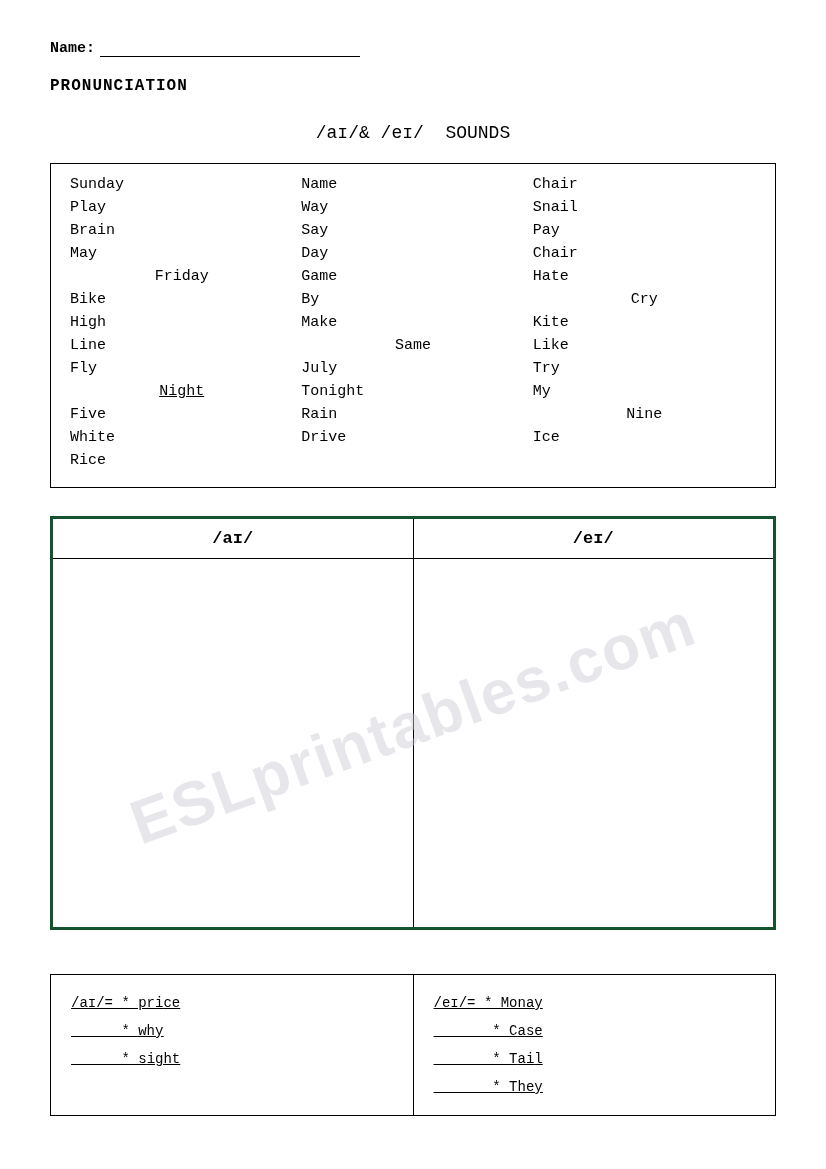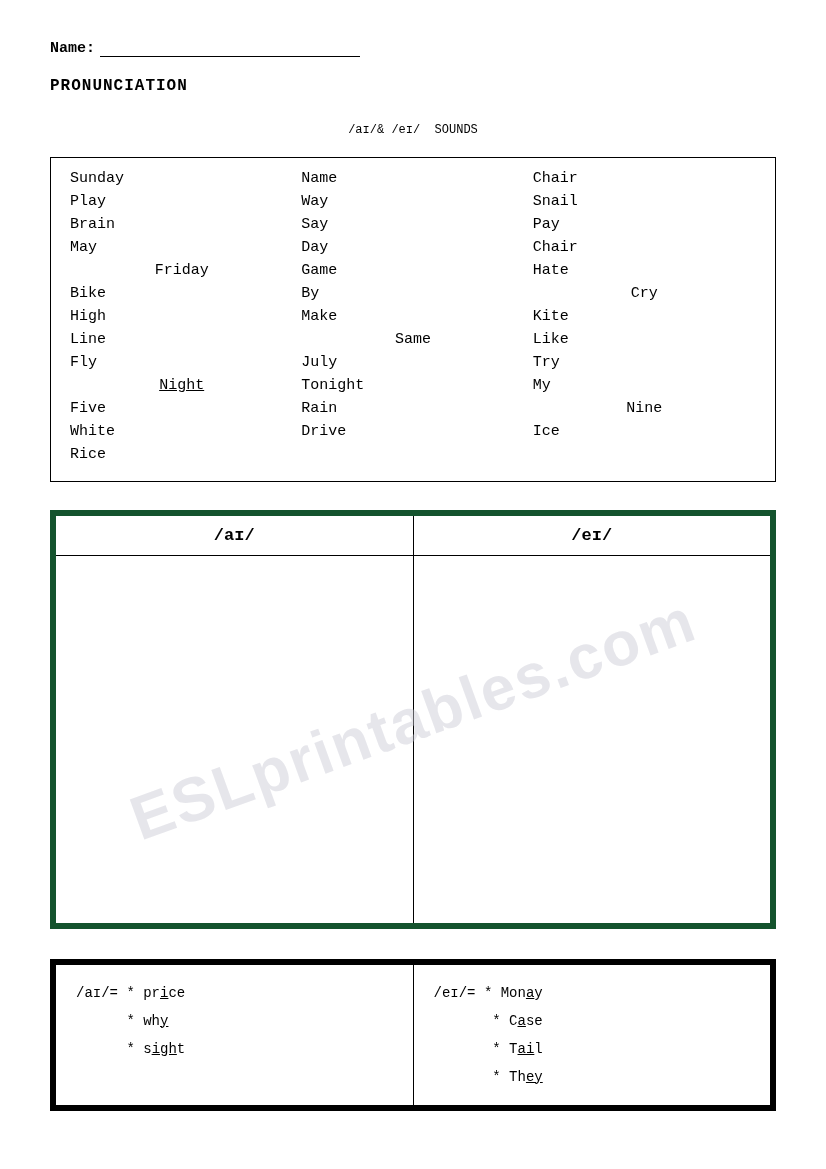--- a/index.html
+++ b/index.html
@@ -39,21 +39,21 @@
     .page-title {
       text-align: left;
       font-weight: bold;
       font-size: 16px;
       margin-bottom: 28px;
       letter-spacing: 1px;
     }
 
     .subtitle {
       text-align: center;
-      font-size: 12px;
+      font-size: 18px;
       margin-bottom: 20px;
       font-weight: normal;
     }
 
     
     .word-list-table {
       border: 1px solid #000;
       width: 100%;
       padding: 10px 15px;
       margin-bottom: 28px;
@@ -65,23 +65,23 @@
       gap: 2px 0;
       font-size: 15px;
     }
 
     .word-item {
       padding: 2px 4px;
     }
 
     
     .sound-table {
-      border: 6px solid #14532d;
+      border: 3px solid #14532d;
       width: 100%;
-      margin-bottom: 30px;
+      margin-bottom: 44px;
       border-collapse: collapse;
     }
 
     .sound-table th {
       border: 1px solid #000;
       padding: 10px;
       text-align: center;
       font-size: 17px;
       font-weight: bold;
       background: #fff;
@@ -117,23 +117,24 @@
     
     .remember-title {
       text-align: center;
       font-weight: bold;
       font-size: 16px;
       margin-bottom: 12px;
       letter-spacing: 1px;
     }
 
     .remember-table {
-      border: 6px solid #000000;
+      border: 1px solid #000000;
       width: 100%;
       border-collapse: collapse;
+      text-decoration: underline;
     }
 
     .remember-table td {
       border: 1px solid #000;
       width: 50%;
       padding: 14px 20px;
       vertical-align: top;
       font-size: 14px;
     }
 

